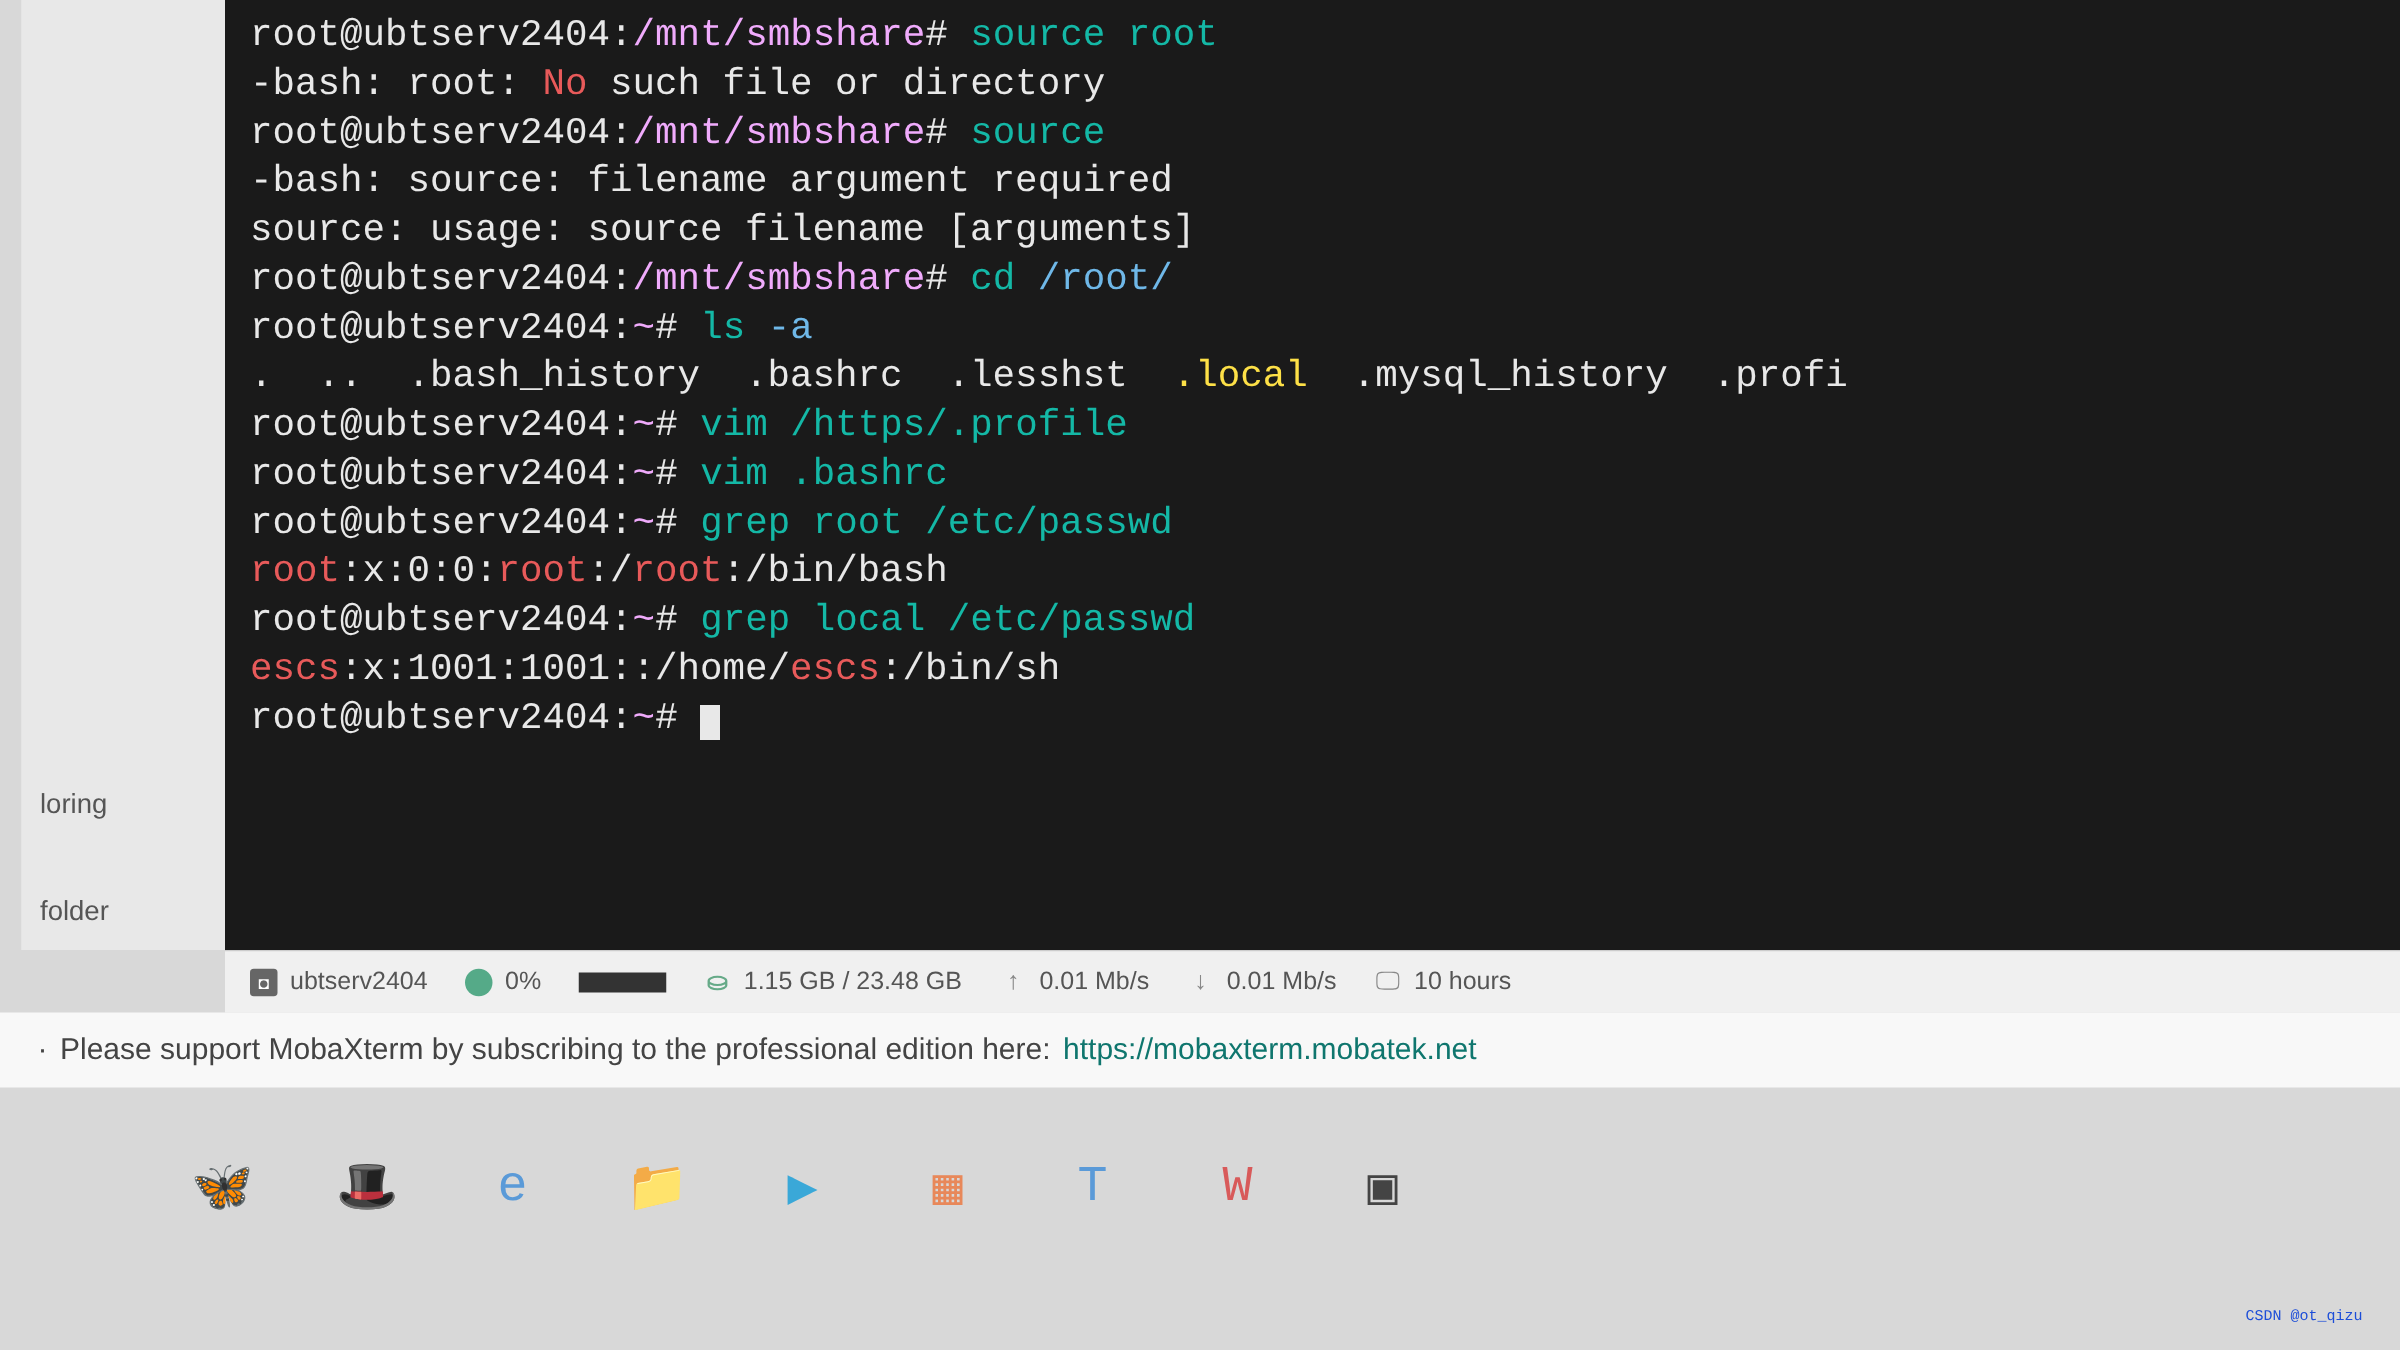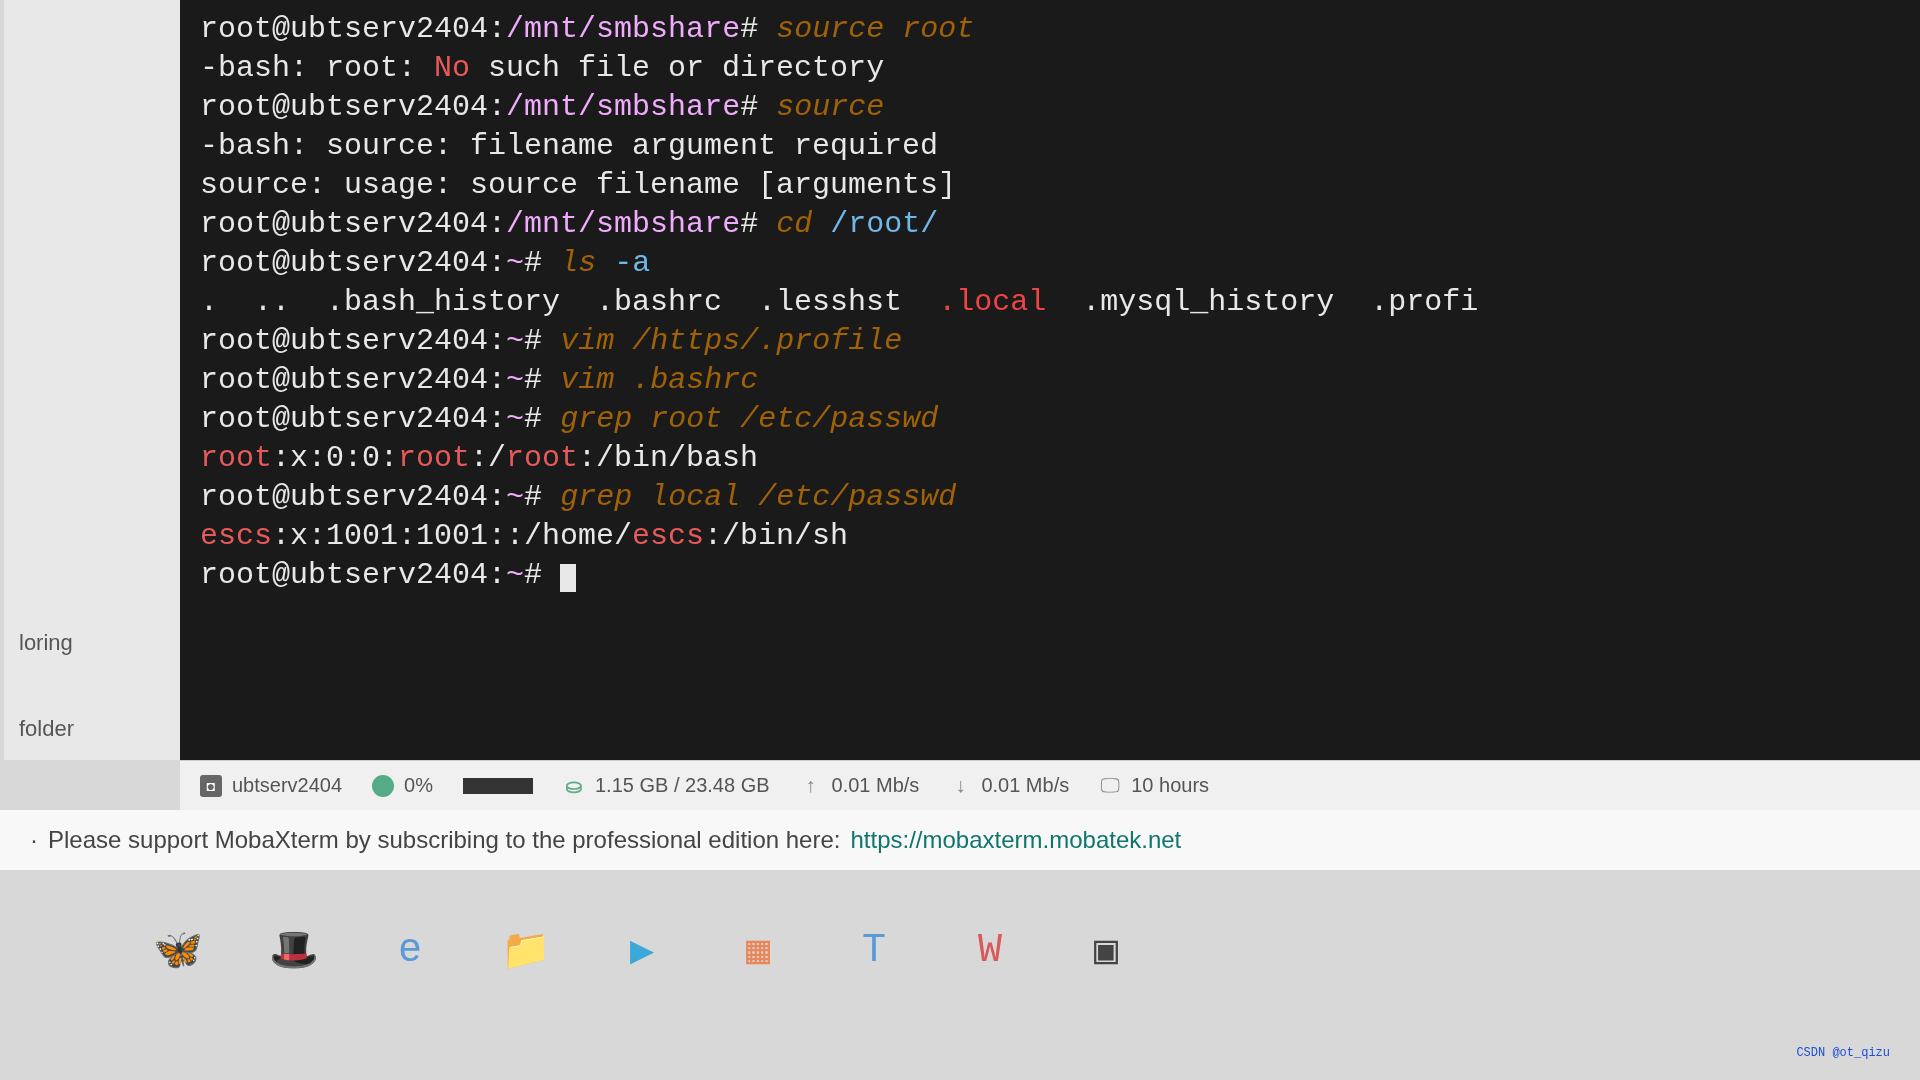--- a/index.html
+++ b/index.html
@@ -21,37 +21,37 @@
       color: #e8e8e8;
       padding: 10px 20px;
       font-size: 30px;
       line-height: 1.3;
       overflow: hidden;
     }
     .term-line { white-space: pre; }
     .prompt-user { color: #e8e8e8; }
     .prompt-host { color: #e8e8e8; }
     .prompt-path { color: #f0abfc; }
-    .cmd { color: #a16207; font-style: italic; }
+    .cmd { color: #14b8a6; }
     .arg-flag { color: #6fb8e8; }
     .arg-dir { color: #6fb8e8; }
     .error-no { color: #e85a5a; }
-    .ls-dir { color: #ef4444; }
+    .ls-dir { color: #fde047; }
     .grep-match { color: #e85a5a; }
     .cursor {
       display: inline-block;
       width: 16px;
       height: 28px;
       background: #e8e8e8;
       vertical-align: text-bottom;
     }
     
     .sidebar {
       position: absolute;
-      left: 4px;
+      left: 17px;
       top: 0;
       width: 180px;
       height: 760px;
       background: #e8e8e8;
       padding-top: 600px;
       padding-left: 10px;
       font-family: 'Segoe UI', Tahoma, sans-serif;
       font-size: 22px;
       color: #555;
     }

